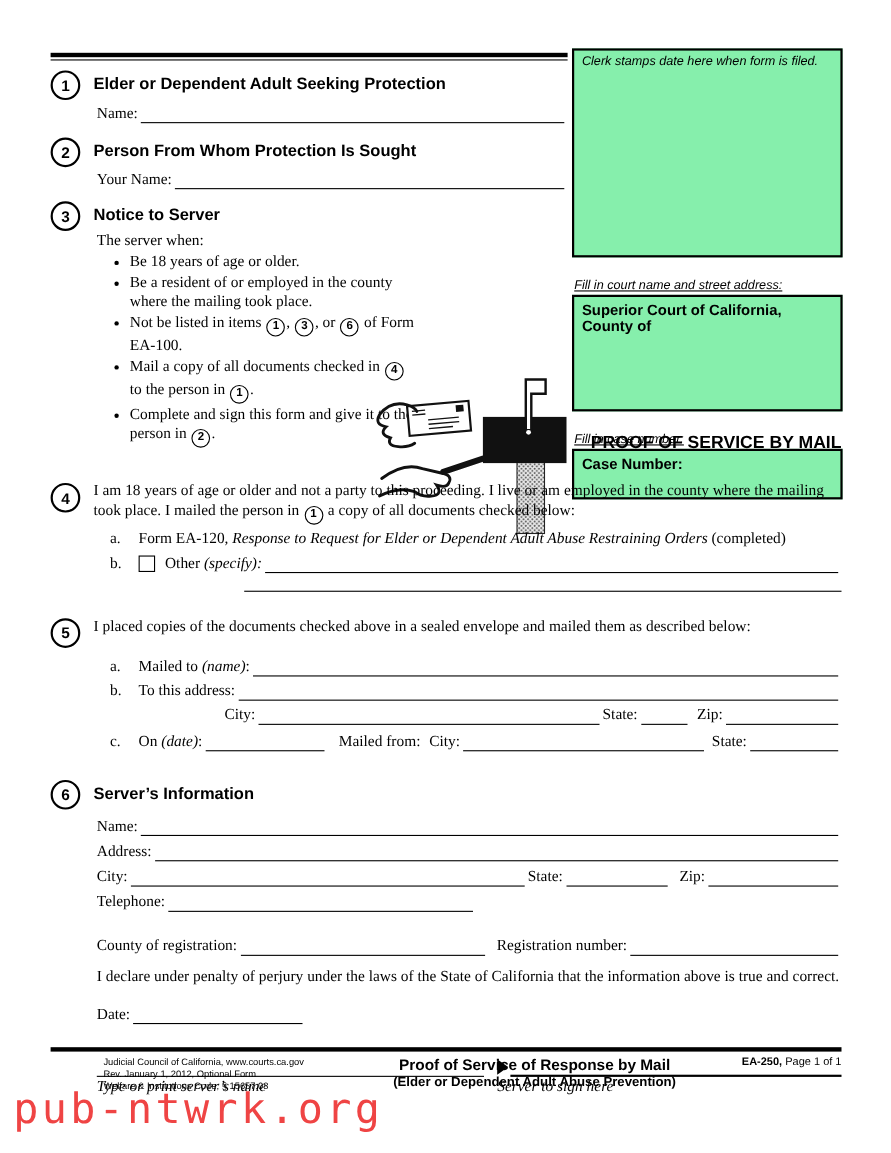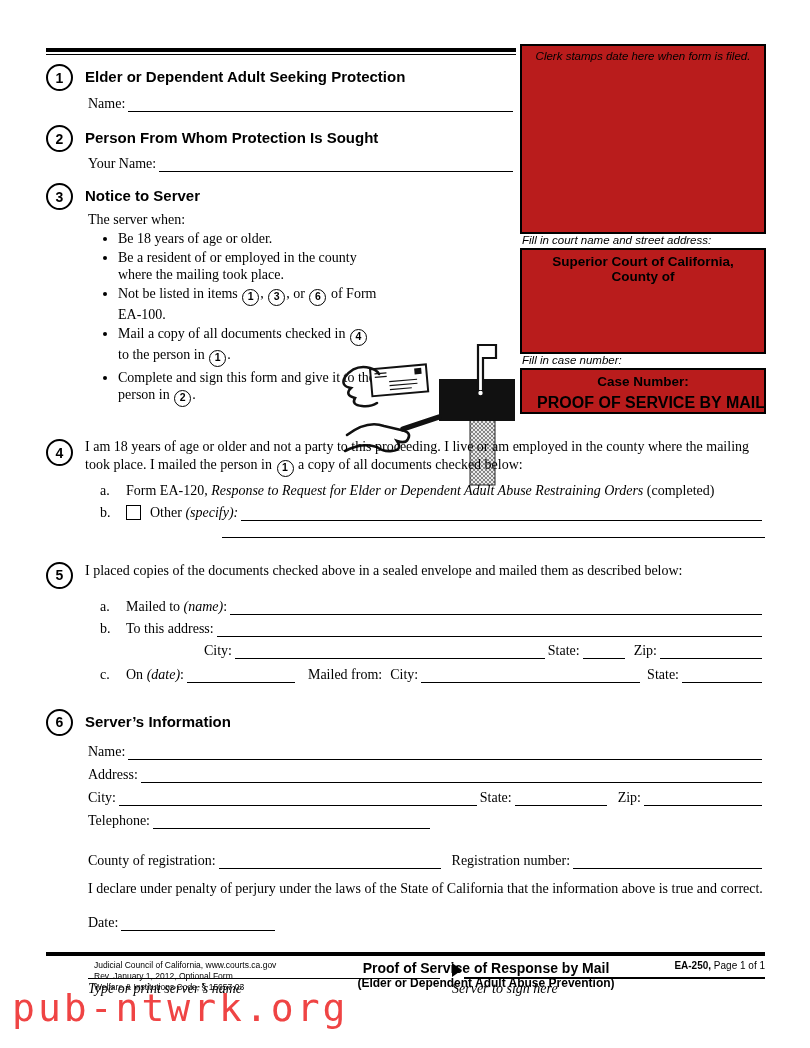--- a/index.html
+++ b/index.html
@@ -32,22 +32,22 @@
 
   .cnum{display:inline-block;width:15px;height:15px;line-height:14px;text-align:center;
         border:1.5px solid #000;border-radius:50%;
         font:bold 10.5px "Liberation Sans",sans-serif;vertical-align:-2px;margin:0 1px;}
 
   .illus{position:absolute;right:-8px;top:152px;}
 
   
   .right-col{position:absolute;left:520px;top:44px;width:246px;
              font-family:"Liberation Sans",sans-serif;}
-  .rc-label{font:italic 11.5px "Liberation Sans",sans-serif;margin:0 0 2px 2px;}
-  .rc-box{border:2px solid #000;background:#b91c1c;box-sizing:border-box;padding:4px 7px;text-align:center;}
+  .rc-label{font:italic 11.5px "Liberation Sans",sans-serif;margin:20px 0 2px 2px;text-decoration:underline;}
+  .rc-box{border:2px solid #000;background:#86efac;box-sizing:border-box;padding:4px 7px;}
   .clerk-box{height:190px;font:italic 11.5px "Liberation Sans",sans-serif;}
   .court-box{height:106px;border-width:2.5px;font:bold 13.5px "Liberation Sans",sans-serif;}
   .case-box{height:46px;border-width:2.5px;font:bold 13.5px "Liberation Sans",sans-serif;}
 
   
   .full-col{position:absolute;left:46px;top:394px;width:719px;}
   .proof-title{text-align:right;font:bold 16px "Liberation Sans",sans-serif;margin-bottom:26px;}
   .para{line-height:1.28;}
   .item-row{display:flex;align-items:flex-end;margin:6px 0 0 54px;}
   .item-lab{flex:0 0 26px;}

